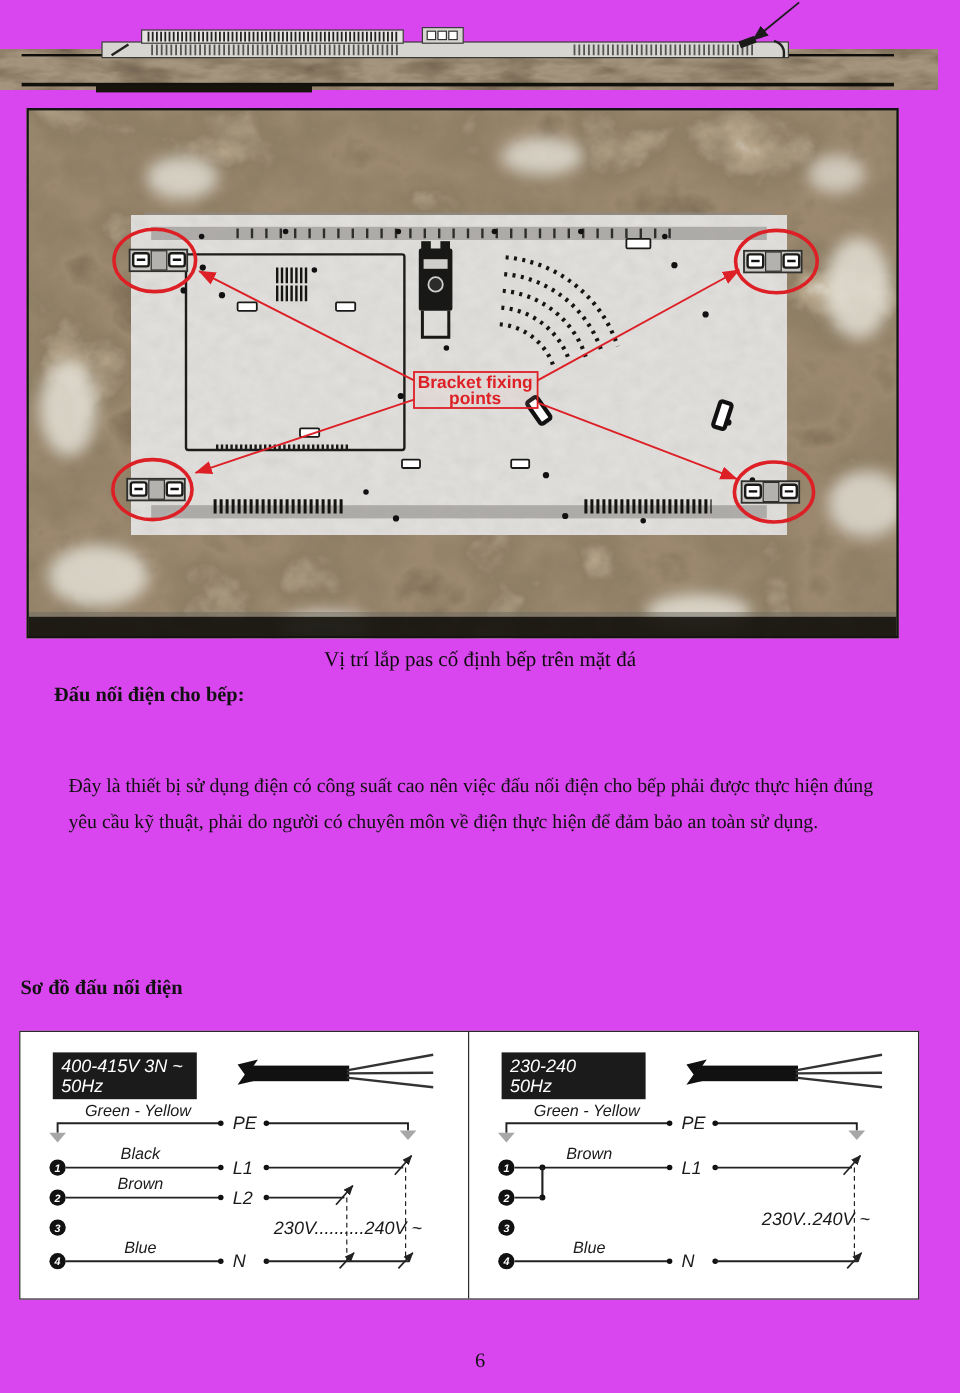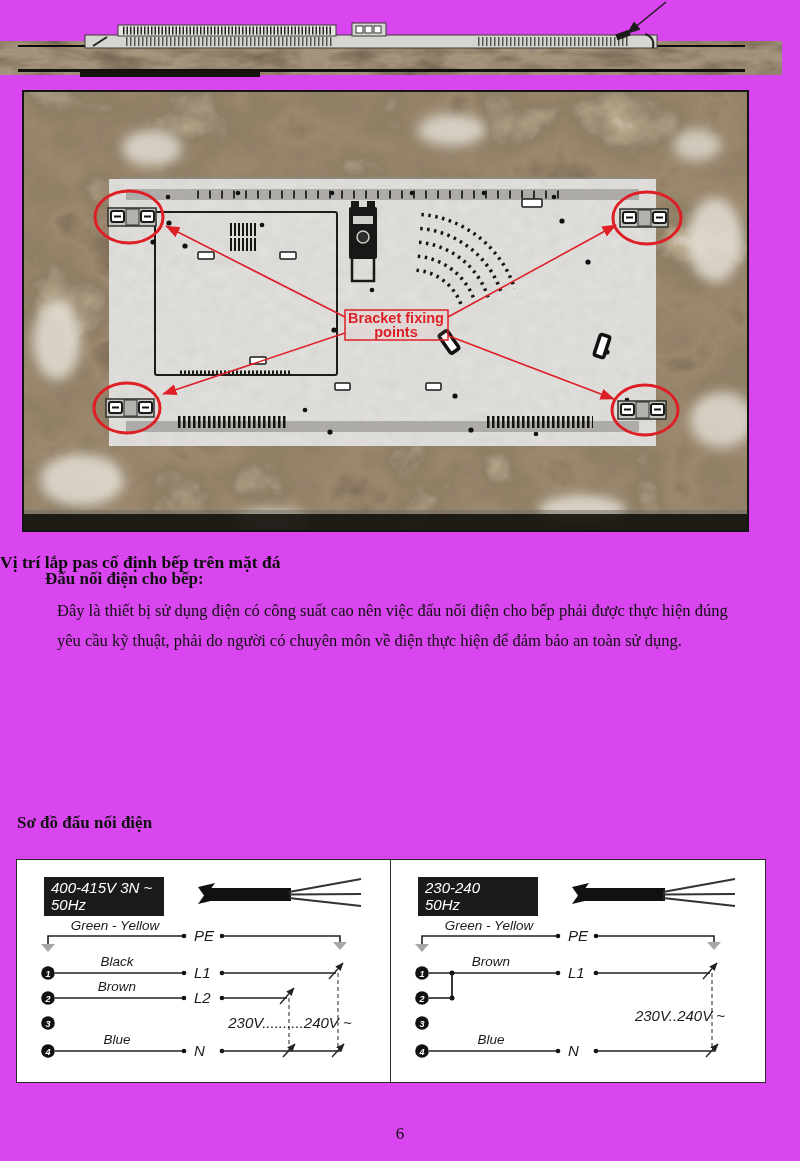--- a/index.html
+++ b/index.html
@@ -1,22 +1,22 @@
 <!DOCTYPE html>
 <html><head>
 <meta charset="utf-8">
 <style>
   html,body{margin:0;padding:0;background:#ffffff;}
   .page{position:relative;width:800px;height:1161px;background:#d946ef;overflow:hidden;
         font-family:"Liberation Serif",serif;color:#111;}
-  .caption{position:absolute;left:0;top:552px;width:100%;text-align:left;
-           font-weight:bold;font-size:17.5px;color:#0d0d0d;}
+  .caption{position:absolute;left:0;top:539px;width:100%;text-align:center;
+           font-weight:normal;font-size:17.5px;color:#0d0d0d;}
   .h1{position:absolute;left:17px;top:569px;font-weight:bold;font-size:17px;margin-left:28px;}
   .h2{position:absolute;left:17px;top:789px;font-weight:bold;font-size:17px;margin-top:24px;}
-  .para1{position:absolute;left:57px;top:596px;width:690px;font-size:16.5px;line-height:30px;}
+  .para1{position:absolute;left:57px;top:640px;width:690px;font-size:16.5px;line-height:30px;}
   .para2{position:absolute;left:54px;top:689px;width:700px;font-size:16.5px;line-height:30px;}
   .pageno{position:absolute;left:0;top:1124px;width:100%;text-align:center;font-size:17px;}
   .topview{position:absolute;left:0;top:0;}
   .photo{position:absolute;left:22px;top:90px;}
   .diagram{position:absolute;left:16px;top:859px;width:750px;height:224px;
            border:1.5px solid #2a2a2a;display:flex;box-sizing:border-box;background:#fff;font-style:italic;}
   .panel{width:50%;height:100%;}
   .panel.left{border-right:1.5px solid #2a2a2a;box-sizing:border-box;}
   svg text{font-family:"Liberation Sans",sans-serif;}
 </style>

